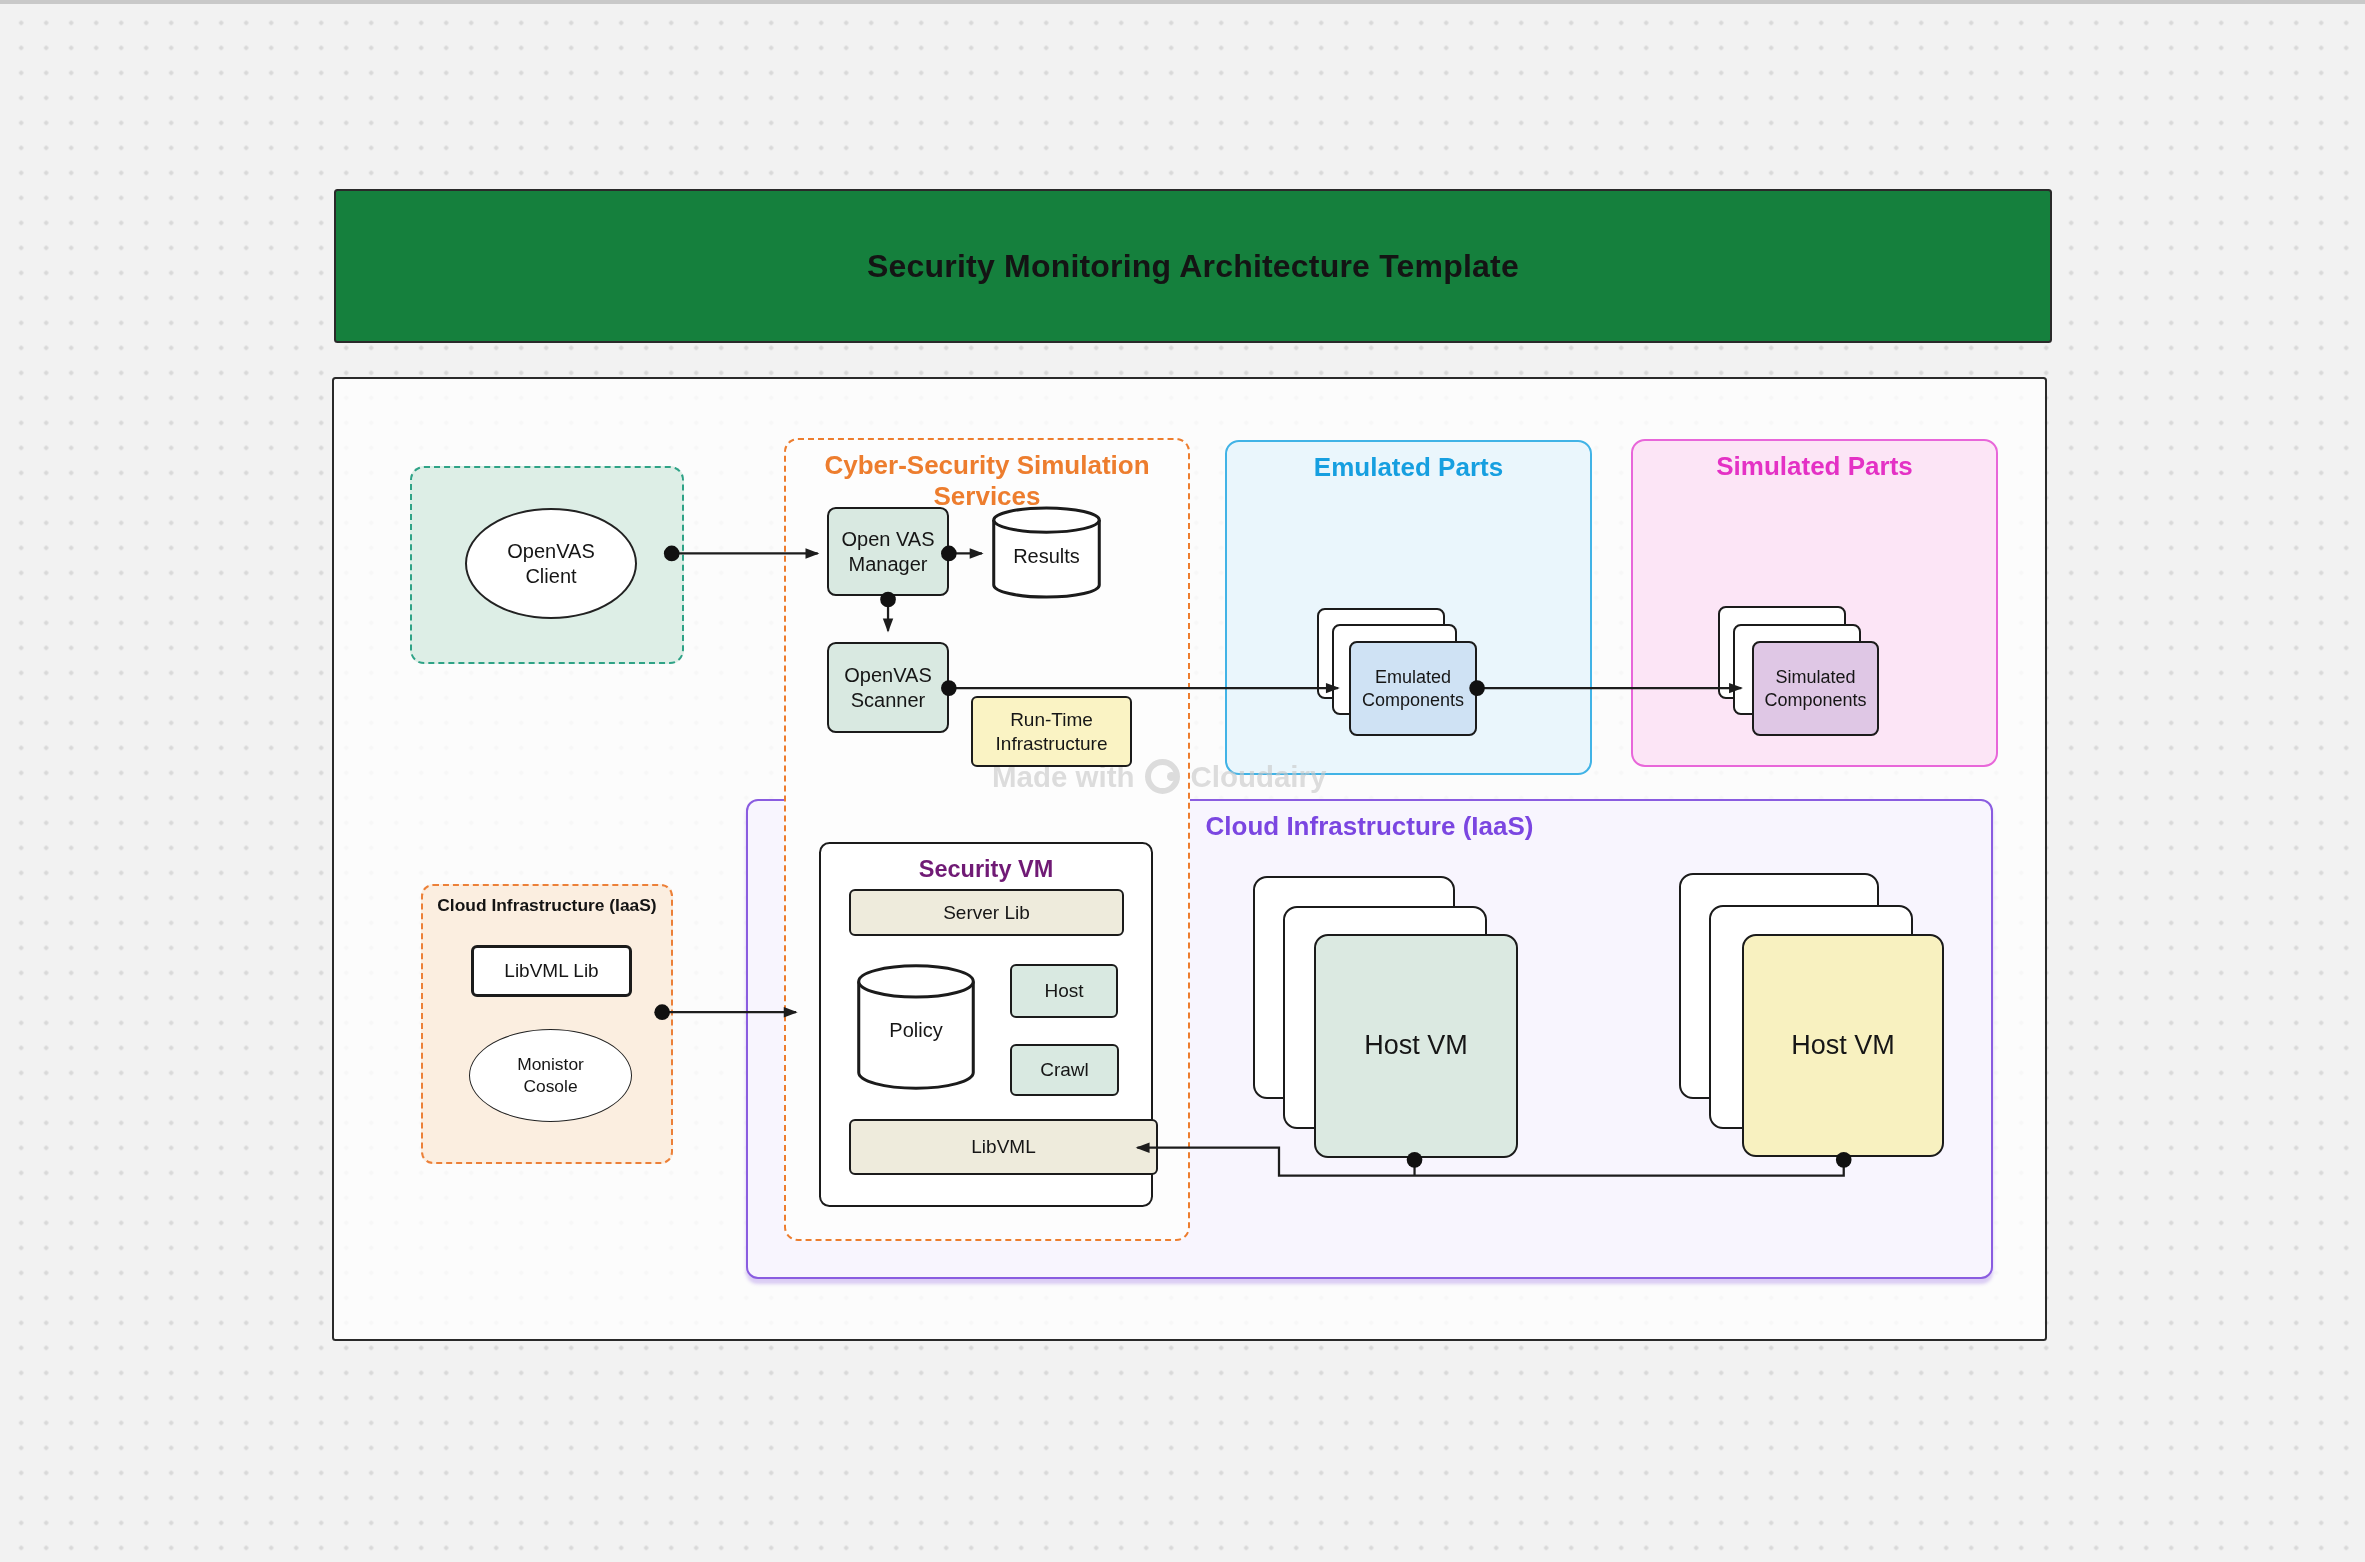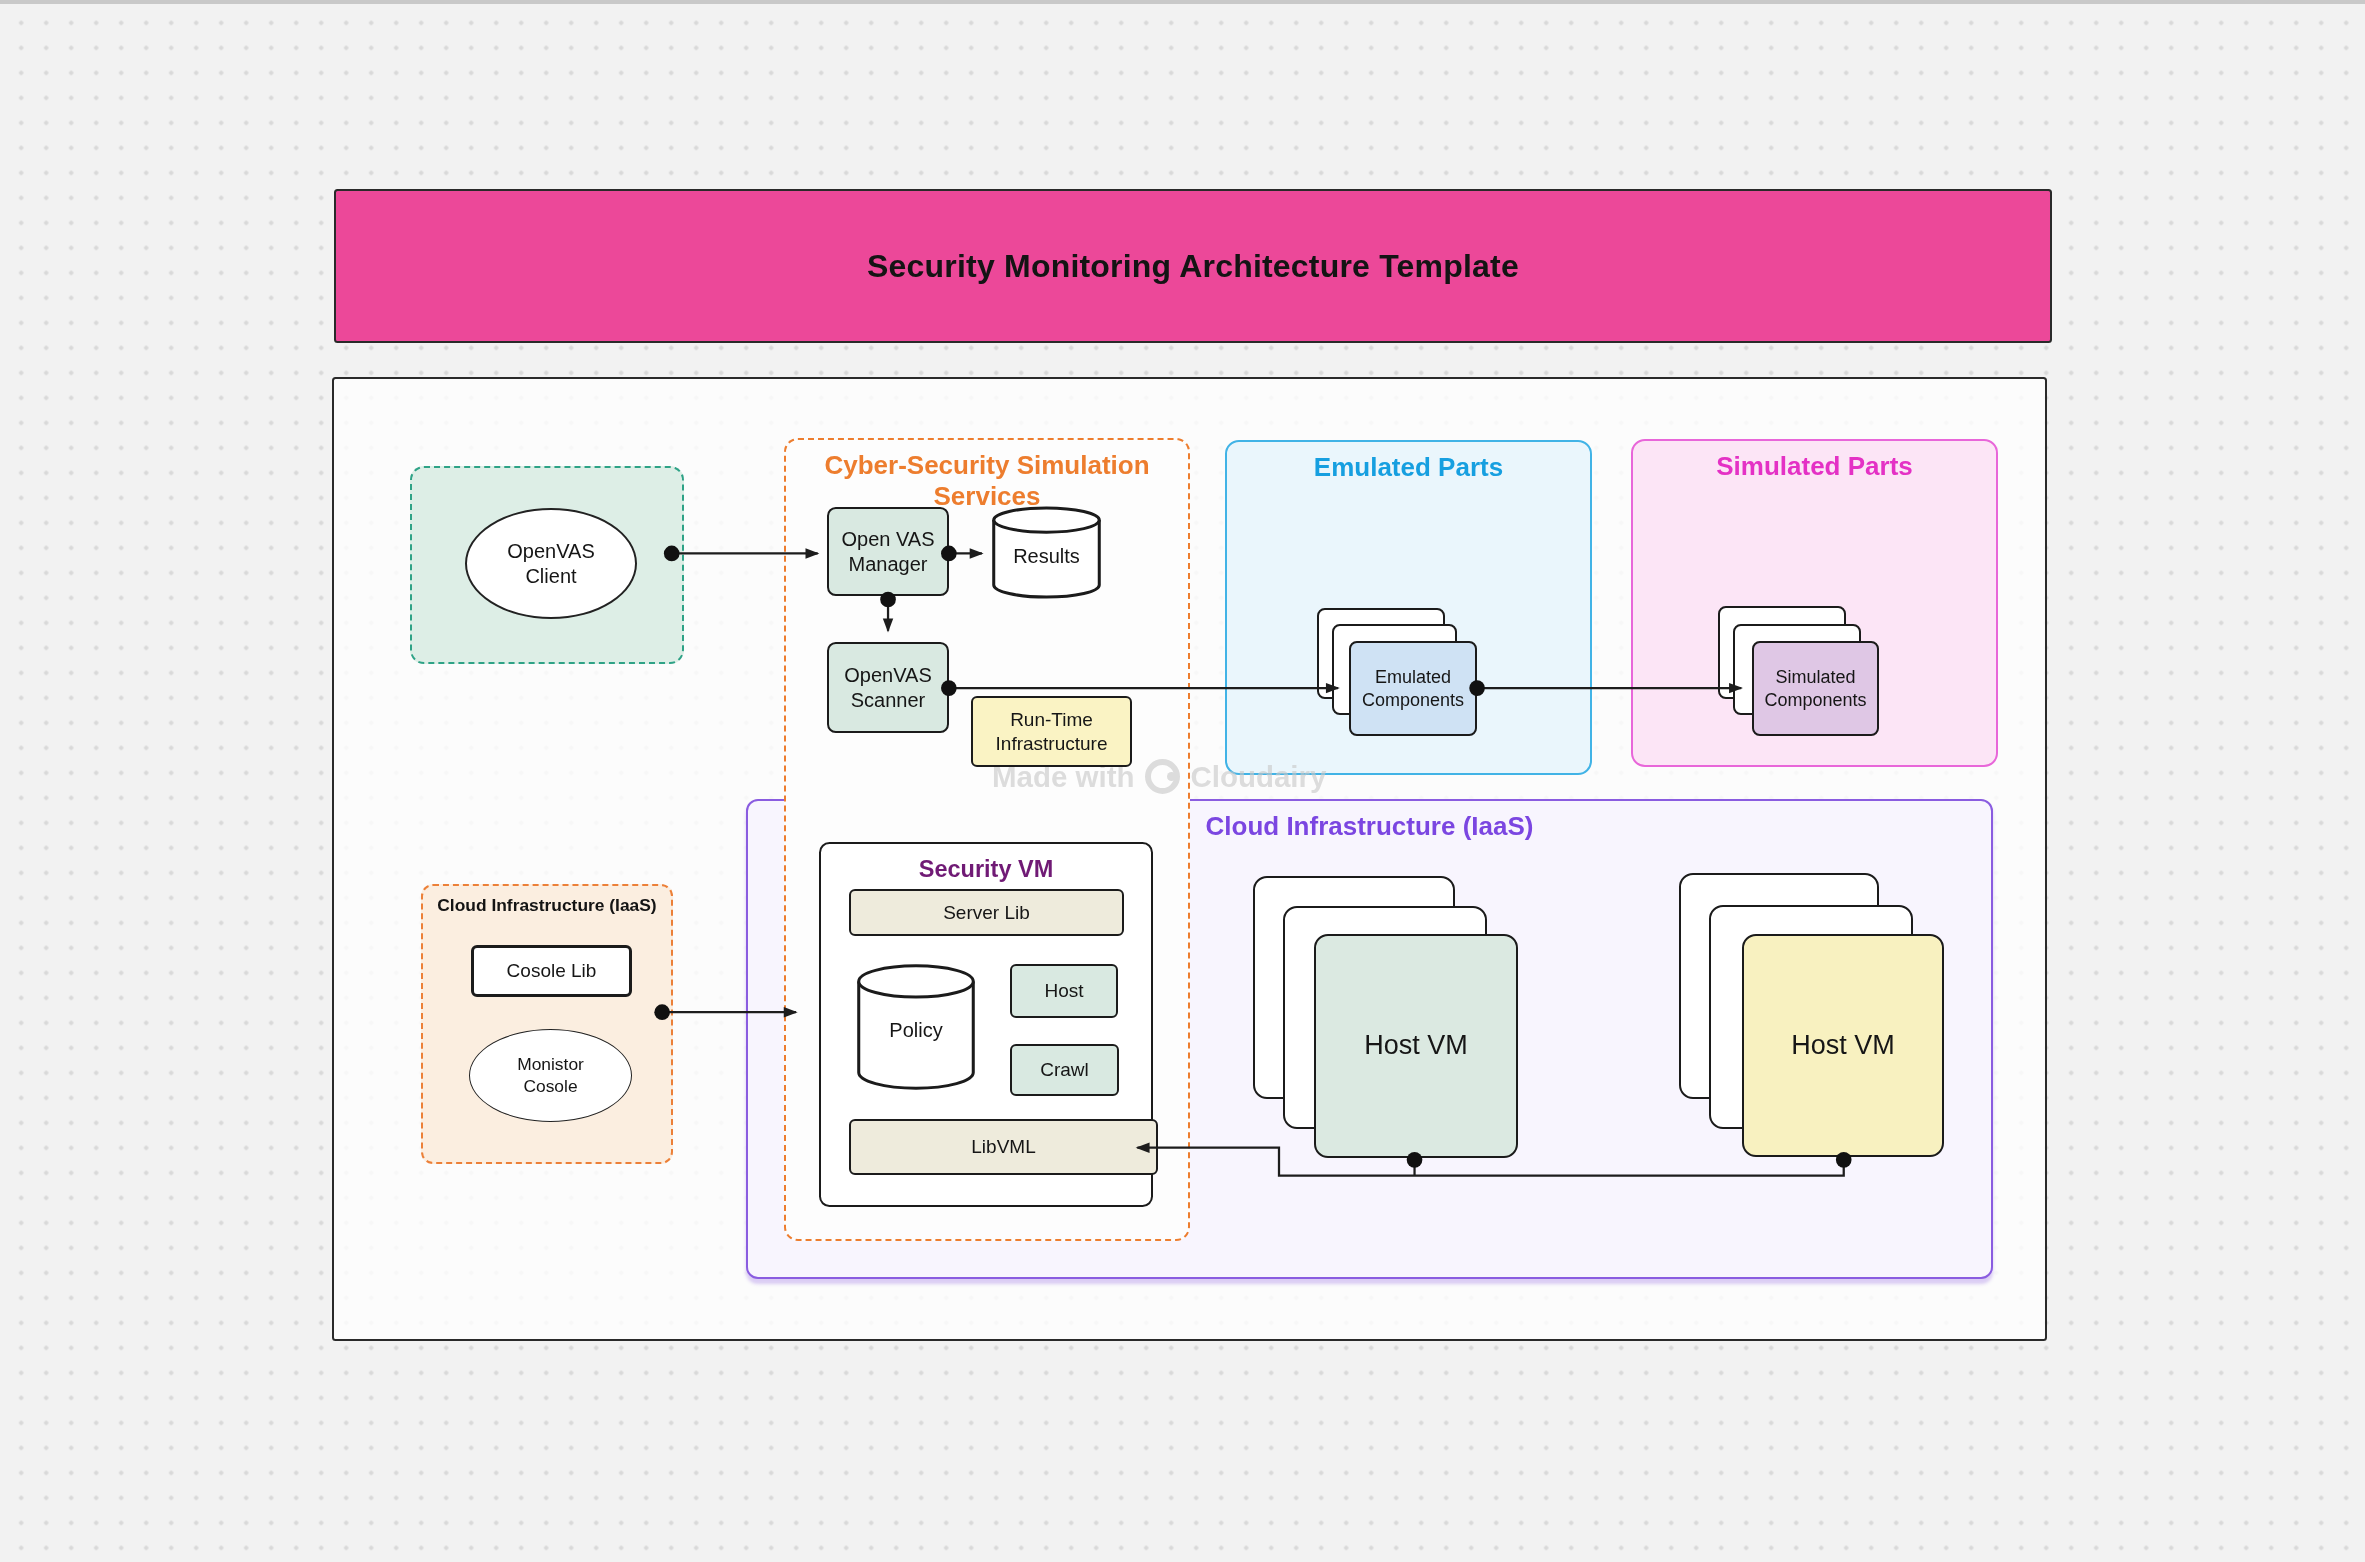--- a/index.html
+++ b/index.html
@@ -11,21 +11,21 @@
     background-size:25px 25px;
     background-position:8.7px 10.4px;
     position:relative;
     overflow:hidden;
     color:#111;
   }
   .topstrip{ position:absolute; left:0; top:0; width:2366px; height:3.5px; background:#c9c9c9; }
   .abs{ position:absolute; }
 
   
-  .frame{ background:#ec4899; border:2.2px solid #2a2a2a; }
+  .frame{ background:#15803d; border:2.2px solid #2a2a2a; }
   .main-frame{ background:rgba(255,255,255,0.78); }
 
   .page-title{
     width:100%; height:100%; display:flex; align-items:center; justify-content:center;
     font-size:32px; font-weight:bold; letter-spacing:0.2px; color:#141414;
   }
 
   .group{ border-radius:14px; }
   .group .sec-title{
     position:absolute; left:0; right:0; top:10.4px; text-align:center;
@@ -106,21 +106,21 @@
 </div>
 
 <div class="abs group" style="left:1623px; top:439px; width:367px; height:328px; background:#fce5f6; border:2.2px solid #e866d9; border-radius:14px;margin-left:8px;">
   <div class="sec-title" style="color:#e431c5;">Simulated Parts</div>
 </div>
 
 <div class="abs group" style="left:421px; top:884px; width:252px; height:280px; background:#fbeee0; border:2.6px dashed #ec8038; border-radius:12px;">
   <div class="small-cap">Cloud Infrastructure (IaaS)</div>
 </div>
 <div class="abs node white sq" style="left:471px; top:945px; width:161px; height:52px; border-width:3px;">
-  <span class="lbl s22">Cosole Lib</span>
+  <span class="lbl s22">LibVML Lib</span>
 </div>
 <div class="abs ellipse" style="left:469px; top:1029px; width:163px; height:93px; border-width:1.7px;">
   <span class="lbl s20">Monistor
 Cosole</span>
 </div>
 
 <div class="abs watermark" style="left:992px; top:759px;justify-content:center;">
   <span>Made with</span>
   <span class="wm-ring"></span>
   <span>Cloudairy</span>

